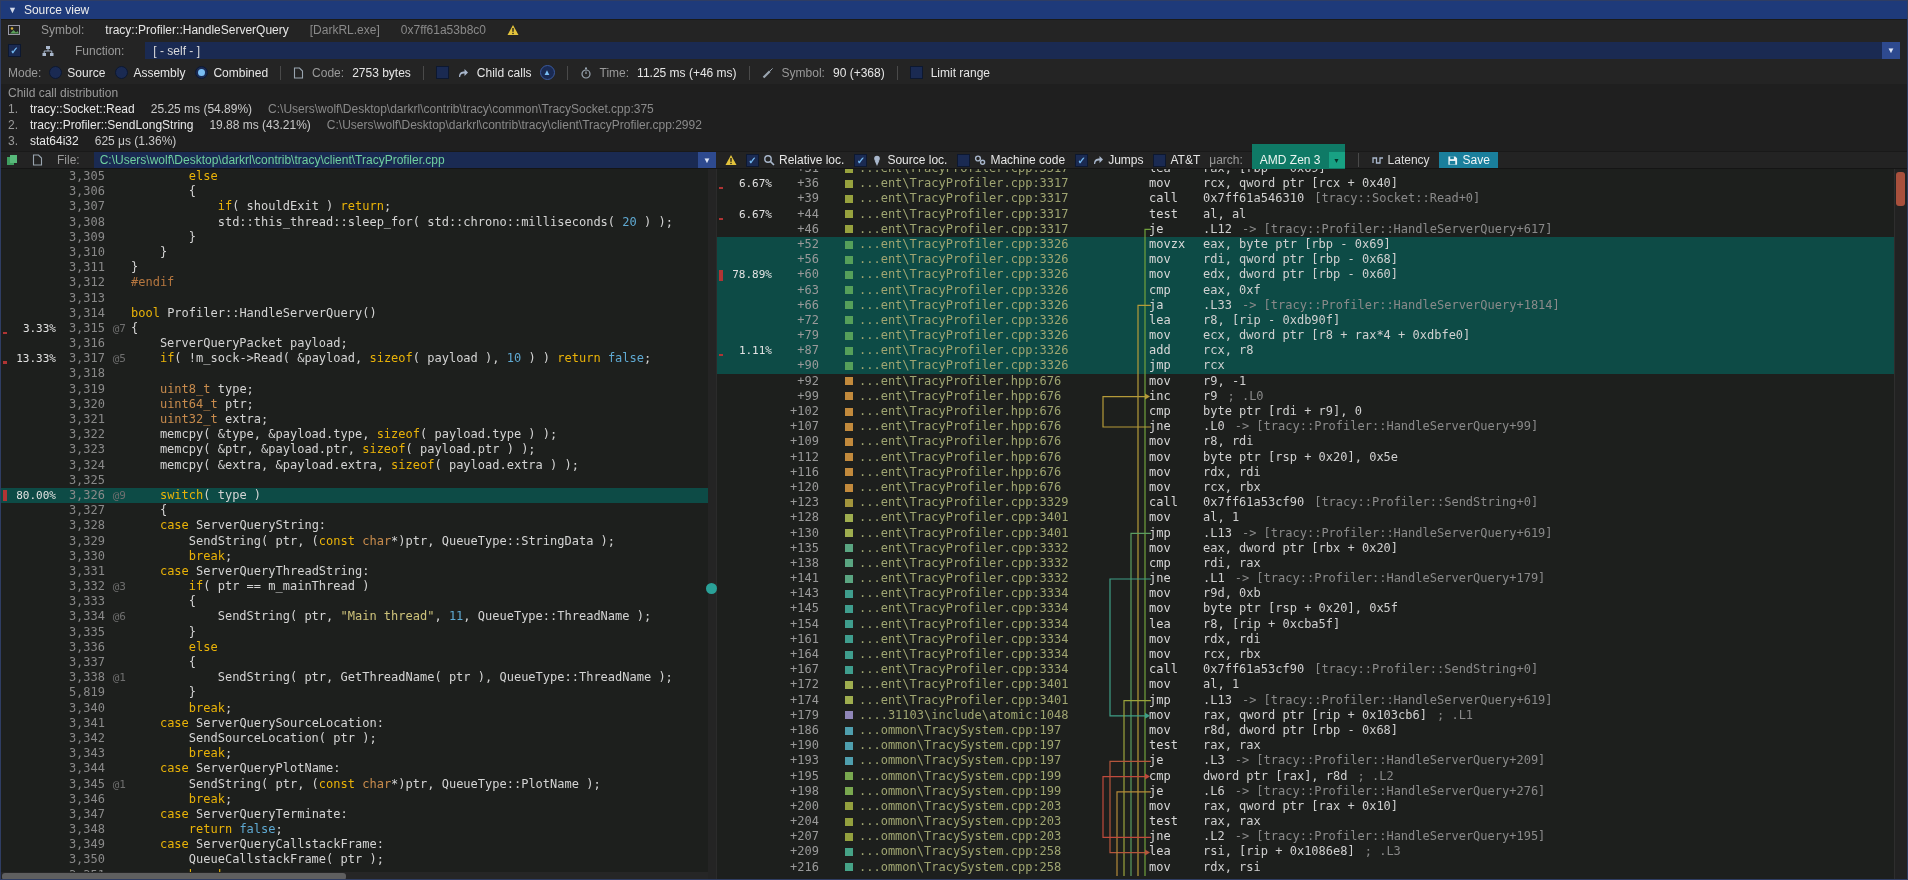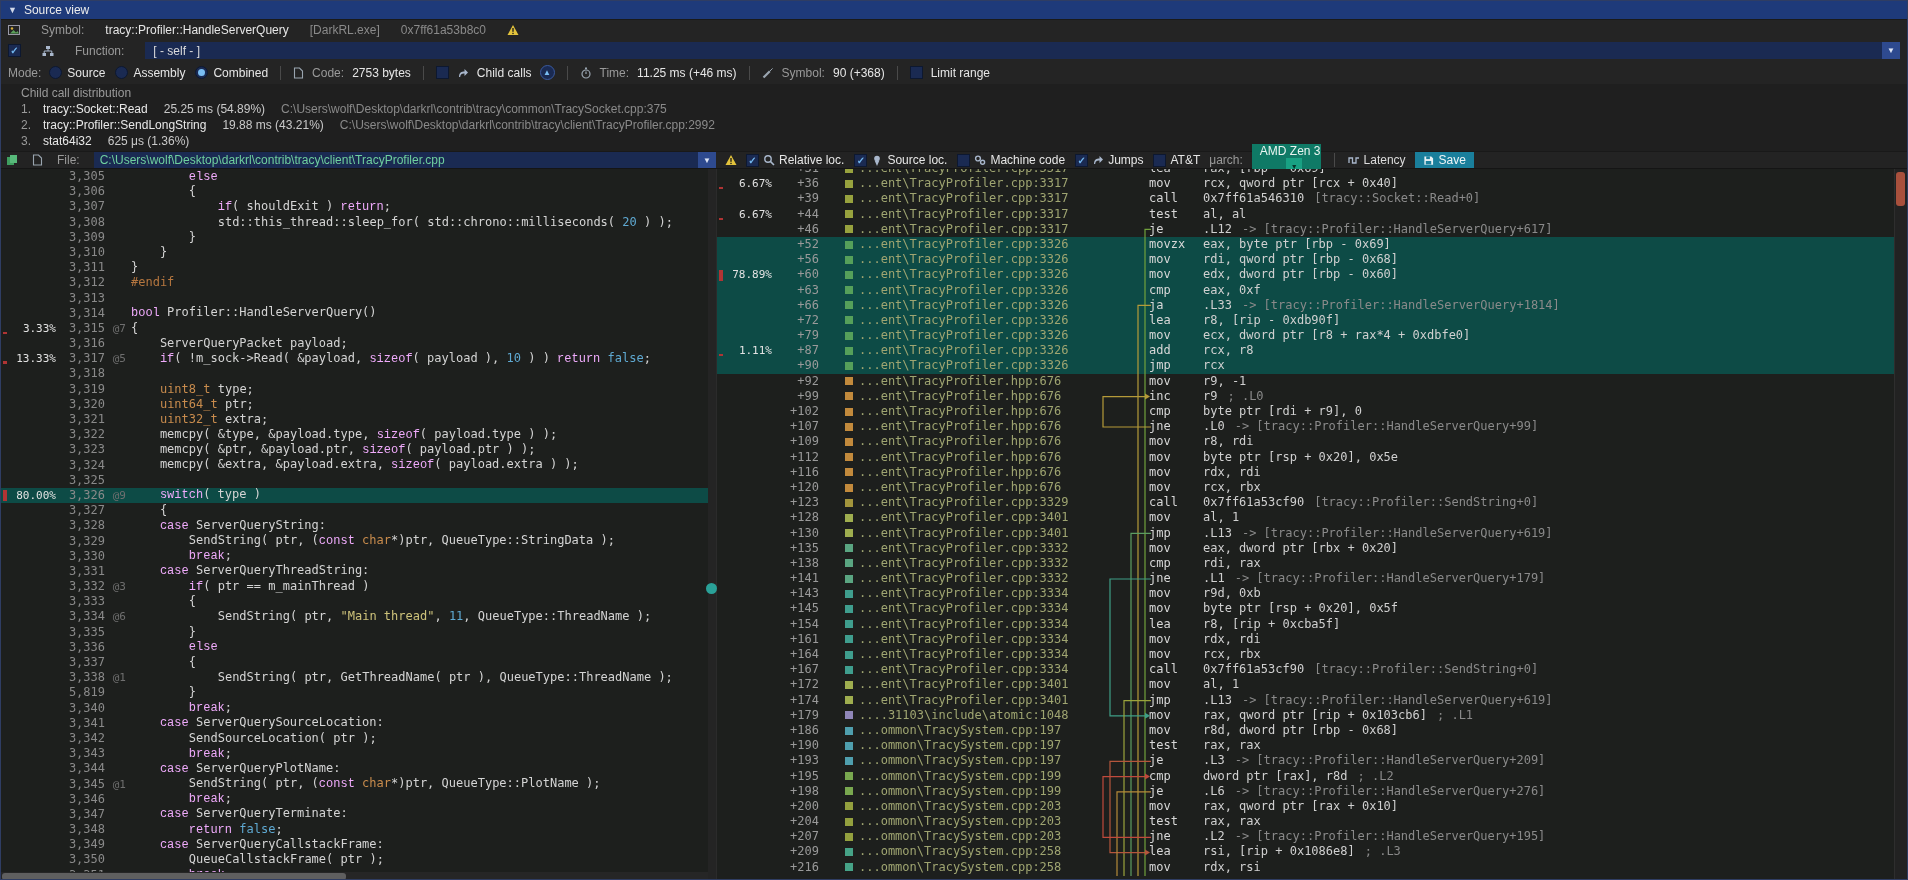--- a/index.html
+++ b/index.html
@@ -23,50 +23,50 @@
   .radio .dot{width:7px;height:7px;border-radius:50%;background:#79bdf2;}
   .radio-item{display:flex;align-items:flex-start;gap:5px;}
   .mode-options{display:flex;align-items:center;gap:10px;}
   .vsep{width:1px;height:14px;background:#4a4a4a;margin:0 4px;flex:none;}
   .roundbtn{width:15px;height:15px;border-radius:50%;background:#1a2a52;border:1px solid #3a5a9f;
     color:#79bdf2;font-size:8px;display:flex;align-items:center;justify-content:center;flex:none;}
   .combo{background:#1a2a52;height:17px;display:flex;align-items:center;padding-left:8px;}
   .func-combo{flex:1;}
   .combo-arrow{margin-left:auto;width:18px;height:17px;background:#2e4a8f;color:#dce4f5;font-size:8px;
     display:flex;align-items:center;justify-content:center;flex:none;}
-  .childcalls{height:67px;padding:2px 20px 0;overflow:hidden;background:#1f1f1f;}
+  .childcalls{height:67px;padding:2px 7px 0;overflow:hidden;background:#1f1f1f;}
   .cc-header{color:#9a9a9a;height:15px;}
   .cc-row{display:flex;align-items:center;height:16px;white-space:nowrap;}
   .cc-idx{color:#9a9a9a;width:22px;flex:none;}
   .cc-time{color:#c9c9c9;margin-left:16px;}
   .cc-path{color:#8a8a8a;margin-left:16px;}
   .filebar{height:18px;background:#232323;border-top:1px solid #191919;border-bottom:1px solid #151515;
     display:flex;align-items:center;padding:0 5px;}
   .fb-left{display:flex;align-items:center;gap:14px;width:710px;flex:none;}
   .file-combo{flex:1;height:16px;background:#1a2a52;display:flex;align-items:center;padding-left:6px;color:#6fcf9f;}
   .fb-right{display:flex;align-items:center;gap:9px;padding-left:9px;}
   .toggle{display:flex;align-items:center;gap:4px;white-space:nowrap;}
-  .uarch-combo{height:32px;background:#0f7a66;display:flex;align-items:center;padding-left:8px;color:#eaf5f1;flex-direction:column;}
+  .uarch-combo{height:32px;background:#0f7a66;display:flex;align-items:center;padding-left:8px;color:#eaf5f1;}
   .uarch-arrow{width:16px;height:16px;background:#18a183;margin-left:8px;display:flex;align-items:center;
     justify-content:center;font-size:7px;color:#05352b;}
   .save-btn{height:16px;background:#1a7f9c;display:flex;align-items:center;gap:5px;padding:0 8px;color:#f0f6f8;}
   .panes{display:flex;height:712px;background:#1d1f1d;}
   .src-pane{width:707px;position:relative;overflow:hidden;background:#1d1f1d;flex:none;}
   .splitter{width:8px;background:#242424;position:relative;flex:none;}
   .grip{position:absolute;left:-2px;top:414px;width:11px;height:11px;border-radius:50%;background:#2aa198;z-index:5;}
   .asm-pane{flex:1;position:relative;overflow:hidden;background:#1d1f1d;border-left:1px solid #2b2b2b;}
   .src-row,.asm-row{display:flex;height:15.2px;line-height:15.2px;white-space:pre;
     font-family:"DejaVu Sans Mono",monospace;font-size:12px;align-items:center;}
   .src-row.sel,.asm-row.sel{background:#0d4b46;}
   .src-pct,.asm-pct{width:58px;position:relative;text-align:right;color:#e2e2e2;font-size:11px;flex:none;padding-right:3px;}
   .heat{position:absolute;left:2px;bottom:2px;width:4px;background:#b03434;}
   .src-num{width:46px;text-align:right;color:#8a8a8a;flex:none;}
   .src-ann{width:26px;color:#6f6f6f;flex:none;text-align:right;padding-right:5px;font-size:11px;}
   .src-code{flex:1;overflow:hidden;}
-  .tk-def{color:#d4d4d4;} .tk-kw{color:#f0abfc;font-family:Liberation Mono, monospace;} .tk-typ{color:#c98c4d;}
+  .tk-def{color:#d4d4d4;} .tk-kw{color:#eab308;} .tk-typ{color:#c98c4d;}
   .tk-num{color:#5fa9d2;} .tk-str{color:#cdc27a;} .tk-pre{color:#b5763f;}
   .asm-rows{position:relative;margin-top:-8px;}
   .asm-off{width:44px;text-align:right;color:#9a9a9a;flex:none;}
   .asm-sp{width:26px;flex:none;}
   .asm-sq{width:8px;height:8px;flex:none;margin-right:6px;}
   .asm-loc{width:238px;flex:none;overflow:hidden;color:#9fa571;}
   .asm-gut{width:52px;flex:none;}
   .asm-mn{width:54px;flex:none;color:#d8d8d8;}
   .asm-op{color:#d0d0d0;}
   .asm-ex{color:#8a8a8a;margin-left:10px;}

